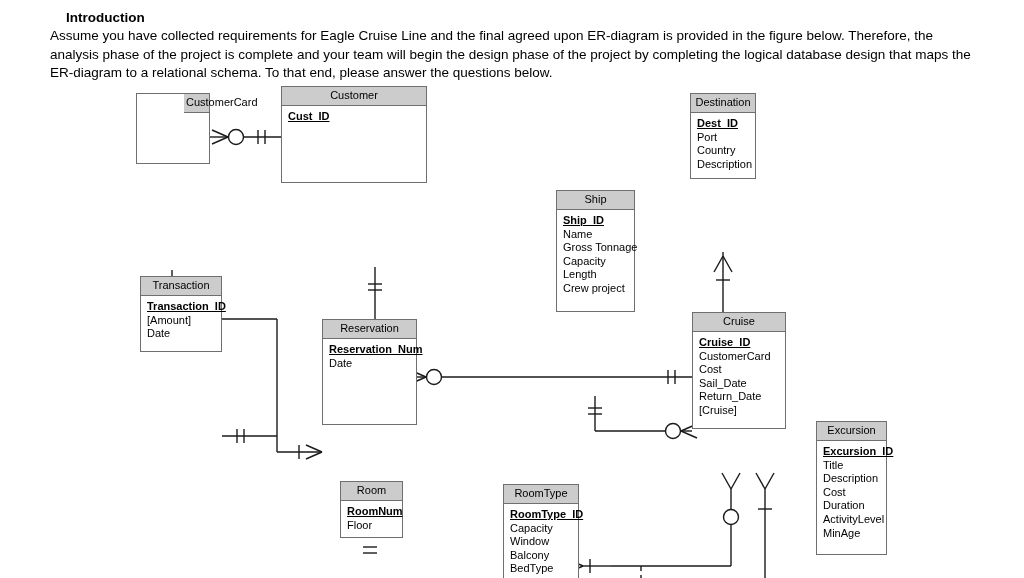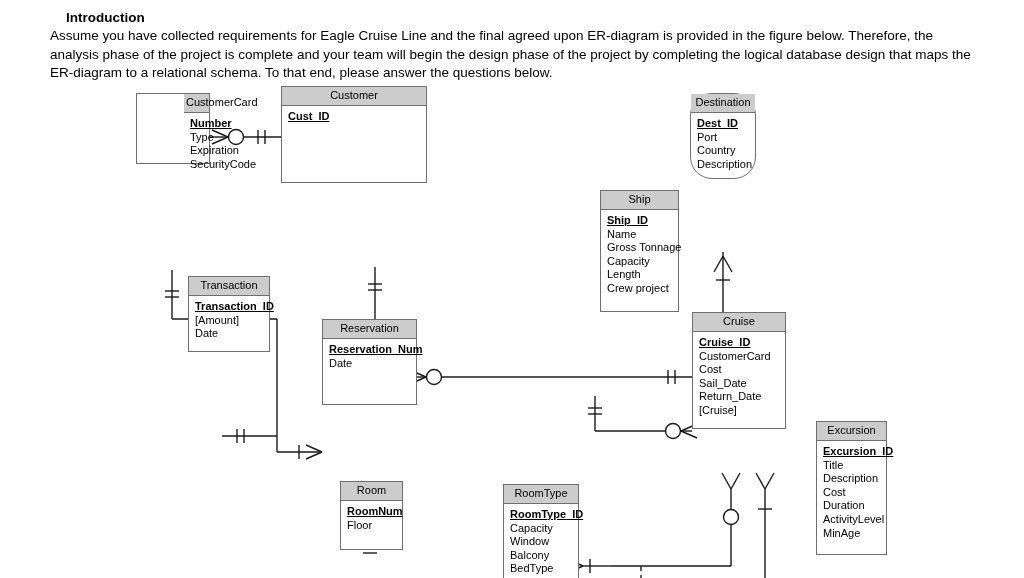--- a/index.html
+++ b/index.html
@@ -205,75 +205,67 @@
       <line x1="426" y1="513" x2="503" y2="513"></line>
       <line x1="477" y1="506" x2="477" y2="520"></line>
       <line x1="484" y1="506" x2="484" y2="520"></line>
 
       <line x1="641" y1="482" x2="641" y2="541" stroke-dasharray="5 4"></line>
     </g>
   </svg>
 
   <div class="entity" style="left:136px; top:9px; width:74px; height:71px;padding-left:47px;">
     <div class="hdr">CustomerCard</div>
-    <div class="body">
-      <span class="pk">Number</span>
-      <span class="attrs">
-        <span class="attr">Type</span>
-        <span class="attr">Expiration</span>
-        <span class="attr">SecurityCode</span>
-      </span>
-    </div>
   </div>
 
   <div class="entity" style="left:281px; top:2px; width:146px; height:97px;">
     <div class="hdr">Customer</div>
     <div class="body">
       <span class="pk">Cust_ID</span>
     </div>
   </div>
 
-  <div class="entity" style="left:690px; top:9px; width:66px; height:86px;border-radius:22px;">
+  <div class="entity" style="left:690px; top:9px; width:66px; height:86px;">
     <div class="hdr">Destination</div>
     <div class="body">
       <span class="pk">Dest_ID</span>
       <span class="attrs">
         <span class="attr">Port</span>
         <span class="attr">Country</span>
         <span class="attr">Description</span>
       </span>
     </div>
   </div>
 
-  <div class="entity" style="left:556px; top:106px; width:79px; height:122px;margin-left:44px;">
+  <div class="entity" style="left:556px; top:106px; width:79px; height:122px;">
     <div class="hdr">Ship</div>
     <div class="body">
       <span class="pk">Ship_ID</span>
       <span class="attrs">
         <span class="attr">Name</span>
         <span class="attr">Gross Tonnage</span>
         <span class="attr">Capacity</span>
         <span class="attr">Length</span>
         <span class="attr">Crew project</span>
       </span>
     </div>
   </div>
 
-  <div class="entity" style="left:140px; top:192px; width:82px; height:76px;margin-left:48px;">
+  <div class="entity" style="left:140px; top:192px; width:82px; height:76px;">
     <div class="hdr">Transaction</div>
     <div class="body">
       <span class="pk">Transaction_ID</span>
       <span class="attrs">
         <span class="attr">[Amount]</span>
         <span class="attr">Date</span>
       </span>
     </div>
   </div>
 
-  <div class="entity" style="left:322px; top:235px; width:95px; height:86px;">
+  <div class="entity" style="left:322px; top:235px; width:95px; height:106px;">
     <div class="hdr">Reservation</div>
     <div class="body">
       <span class="pk">Reservation_Num</span>
       <span class="attrs">
         <span class="attr">Date</span>
       </span>
     </div>
   </div>
 
   <div class="entity" style="left:692px; top:228px; width:94px; height:117px;">
@@ -298,21 +290,21 @@
         <span class="attr">Title</span>
         <span class="attr">Description</span>
         <span class="attr">Cost</span>
         <span class="attr">Duration</span>
         <span class="attr">ActivityLevel</span>
         <span class="attr">MinAge</span>
       </span>
     </div>
   </div>
 
-  <div class="entity" style="left:340px; top:397px; width:63px; height:69px;">
+  <div class="entity" style="left:340px; top:397px; width:63px; height:57px;">
     <div class="hdr">Room</div>
     <div class="body">
       <span class="pk">RoomNum</span>
       <span class="attrs">
         <span class="attr">Floor</span>
       </span>
     </div>
   </div>
 
   <div class="entity" style="left:503px; top:357px; width:76px; height:114px;margin-top:43px;">

